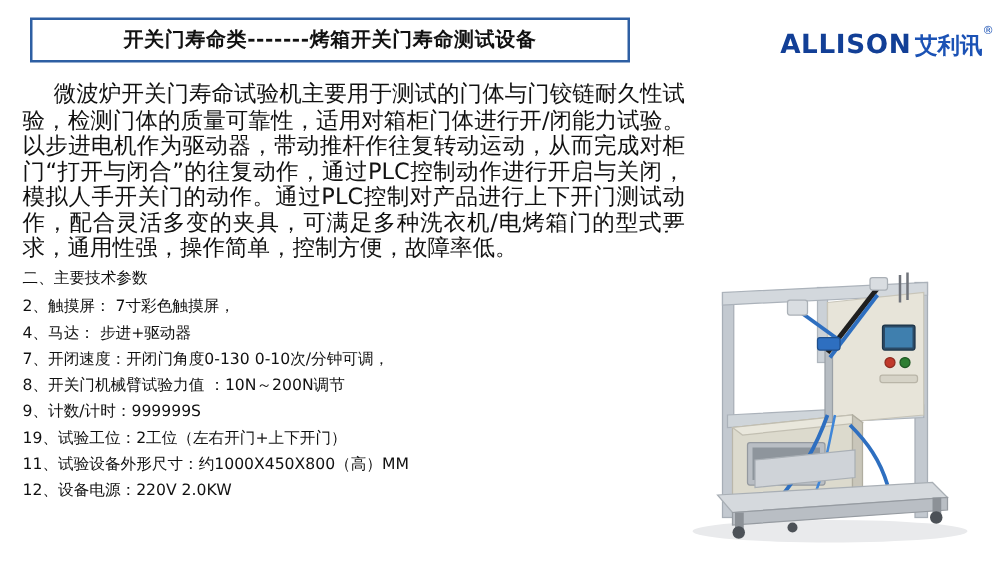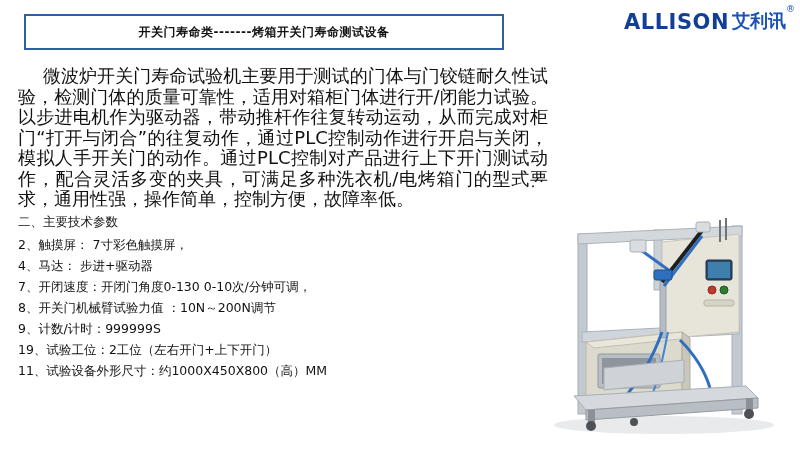--- a/index.html
+++ b/index.html
@@ -35,32 +35,33 @@
     top: 14px;
     width: 480px;
     height: 36px;
     border: 2px solid #2e5fa3;
     background: #ffffff;
     display: flex;
     align-items: center;
     justify-content: center;
   }
   .title-text {
-    font-size: 12px;
+    font-size: 16px;
     font-weight: bold;
     color: #111111;
     letter-spacing: 0.5px;
     white-space: nowrap;
   }
 
   .logo-wrap {
     position: absolute;
     right: 14px;
     top: 12px;
     display: flex;
+    align-items: flex-end;
     height: 34px;
   }
   .logo-en {
     font-size: 21px;
     font-weight: bold;
     color: #123f96;
     letter-spacing: 0.5px;
     line-height: 1;
     font-family: "DejaVu Sans", "Liberation Sans", sans-serif;
   }
@@ -148,20 +149,21 @@
     <p class="para">微波炉开关门寿命试验机主要用于测试的门体与门铰链耐久性试验，检测门体的质量可靠性，适用对箱柜门体进行开/闭能力试验。以步进电机作为驱动器，带动推杆作往复转动运动，从而完成对柜门“打开与闭合”的往复动作，通过PLC控制动作进行开启与关闭，模拟人手开关门的动作。通过PLC控制对产品进行上下开门测试动作，配合灵活多变的夹具，可满足多种洗衣机/电烤箱门的型式要求，通用性强，操作简单，控制方便，故障率低。</p>
     <p class="sec-head">二、主要技术参数</p>
     <ul class="spec-list">
       <li>2、触摸屏： 7寸彩色触摸屏，</li>
       <li>4、马达： 步进+驱动器</li>
       <li><span>7、开闭速度：开闭门角度0-130      0-10次/分钟可调，</span></li>
       <li>8、开关门机械臂试验力值 ：10N～200N调节</li>
       <li>9、计数/计时：999999S</li>
       <li>19、试验工位：2工位（左右开门+上下开门）</li>
       <li>11、试验设备外形尺寸：约1000X450X800（高）MM</li>
+      <li>12、设备电源：220V 2.0KW</li>
     </ul>
   </div>
 
   <div class="photo">
     <svg width="258" height="258" viewBox="0 0 258 258">
       <rect x="0" y="0" width="258" height="258" fill="#ffffff"></rect>
 
       <ellipse cx="130" cy="243" rx="110" ry="9" fill="#e9eaec"></ellipse>
 
       <rect x="44" y="52" width="9" height="180" fill="#c3c9d0" stroke="#a7aeb6" stroke-width="1"></rect>

